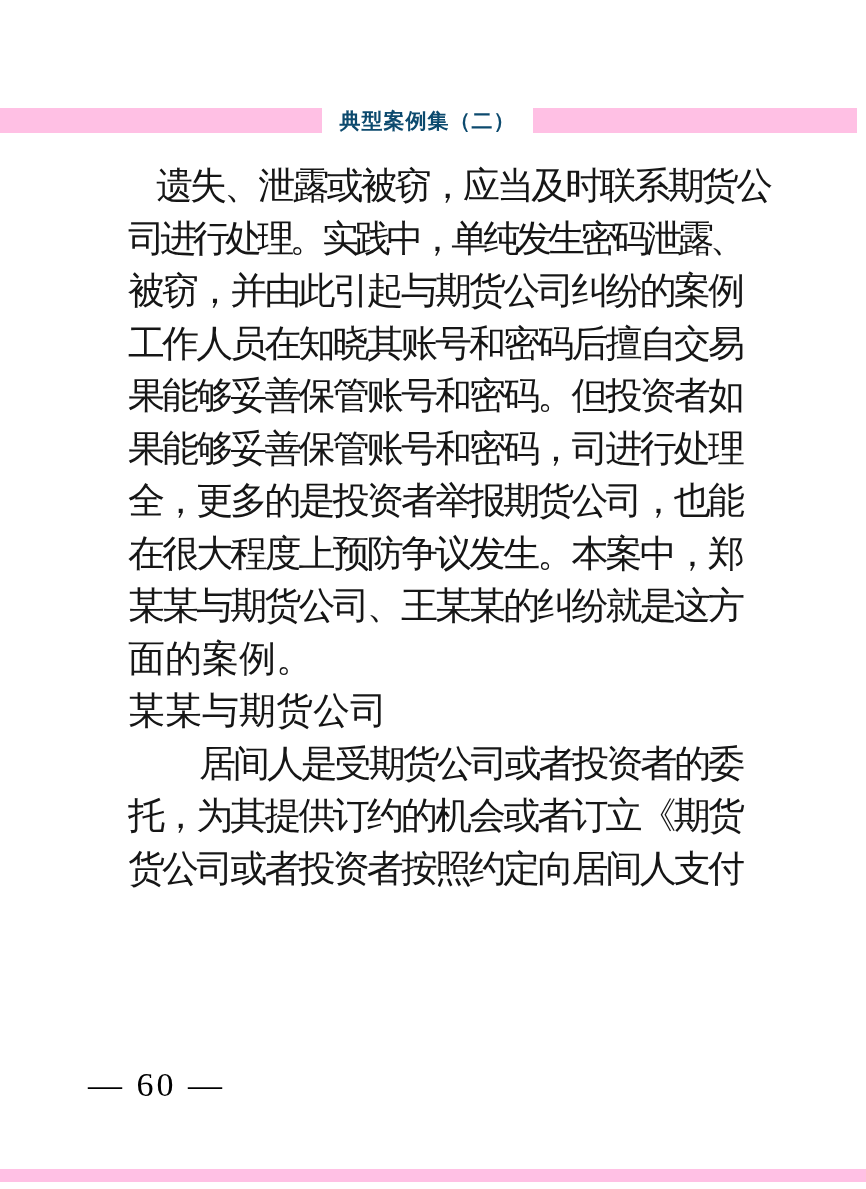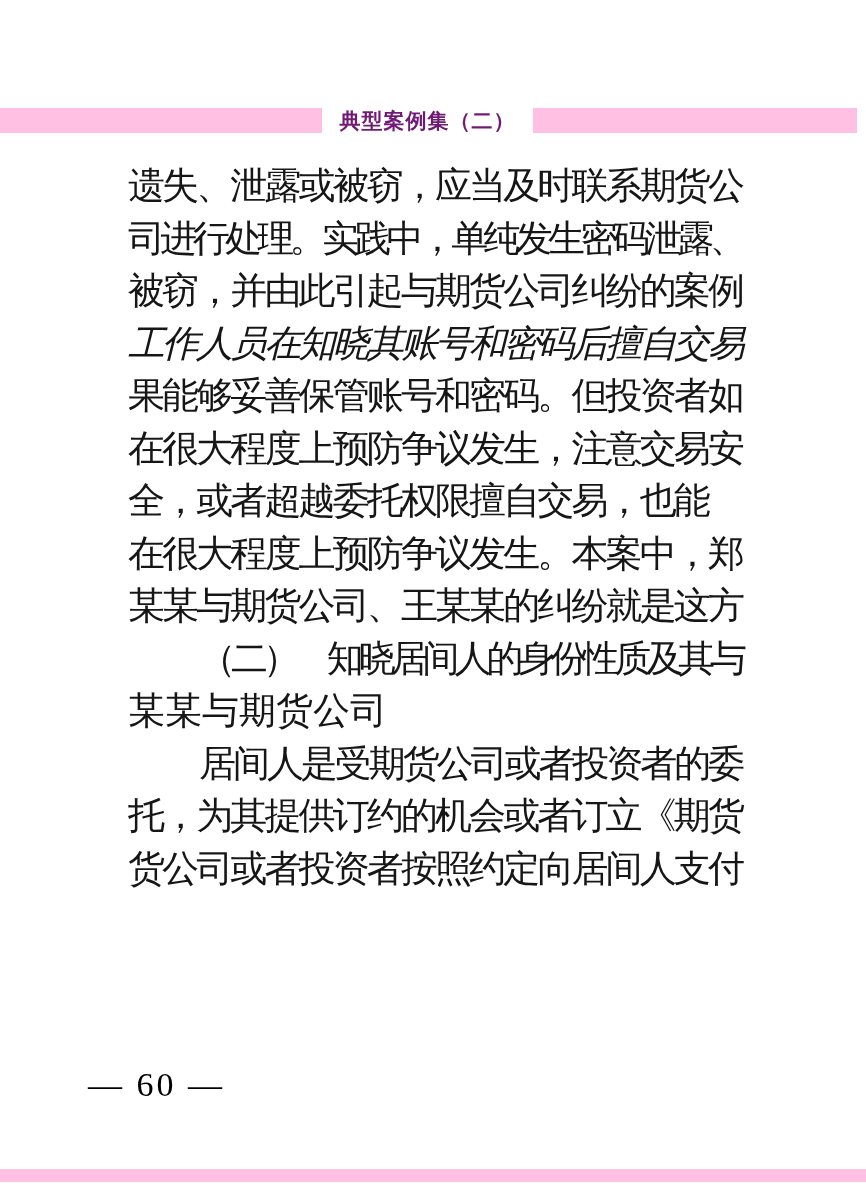--- a/index.html
+++ b/index.html
@@ -20,21 +20,21 @@
   }
   .rule{height:25px;background:var(--pink);}
   .rule-left{width:322px;}
   .rule-right{flex:1;margin-right:9px;}
   .title-box{
     width:211px;
     text-align:center;
     font-family:"Liberation Sans", sans-serif;
     font-weight:bold;
     font-size:21px;
-    color:#701a75;
+    color:#0c4a6e;
     letter-spacing:1px;
     white-space:nowrap;
   }
   
   .textblock{
     position:absolute;left:128px;top:160px;width:614px;
     font-family:"Liberation Serif","DejaVu Serif",serif;
     color:var(--ink);
   }
   .bline{
@@ -61,30 +61,30 @@
 
 <div class="page">
 
   <div class="runhead">
     <div class="rule rule-left"></div>
     <div class="title-box">典型案例集（二）</div>
     <div class="rule rule-right"></div>
   </div>
 
   <div class="textblock">
-      <div class="bline" style="padding-left: 0px;"><span class="btxt" style="letter-spacing: -2.88889px;">遗失、泄露或被窃，应当及时联系期货公</span></div>
+      <div class="bline" style="padding-left: 0px; margin-left: 28px;"><span class="btxt" style="letter-spacing: -2.88889px;">遗失、泄露或被窃，应当及时联系期货公</span></div>
       <div class="bline" style="padding-left: 0px;"><span class="btxt" style="letter-spacing: -4.68421px;">司进行处理。实践中，单纯发生密码泄露、</span></div>
       <div class="bline" style="padding-left: 0px;"><span class="btxt" style="letter-spacing: -2.88889px;">被窃，并由此引起与期货公司纠纷的案例</span></div>
-      <div class="bline" style="padding-left: 0px; font-style: italic;"><span class="btxt" style="letter-spacing: -2.88889px;">工作人员在知晓其账号和密码后擅自交易</span></div>
+      <div class="bline" style="padding-left: 0px;"><span class="btxt" style="letter-spacing: -2.88889px;">工作人员在知晓其账号和密码后擅自交易</span></div>
       <div class="bline" style="padding-left: 0px;"><span class="btxt" style="letter-spacing: -2.88889px;">果能够妥善保管账号和密码。但投资者如</span></div>
-      <div class="bline" style="padding-left: 0px;"><span class="btxt" style="letter-spacing: -2.88889px;">在很大程度上预防争议发生，注意交易安</span></div>
-      <div class="bline" style="padding-left: 0px;"><span class="btxt" style="letter-spacing: -2.88889px;">全，或者超越委托权限擅自交易，也能</span></div>
+      <div class="bline" style="padding-left: 0px;"><span class="btxt" style="letter-spacing: -2.88889px;">果能够妥善保管账号和密码，司进行处理</span></div>
+      <div class="bline" style="padding-left: 0px;"><span class="btxt" style="letter-spacing: -2.88889px;">全，更多的是投资者举报期货公司，也能</span></div>
       <div class="bline" style="padding-left: 0px;"><span class="btxt" style="letter-spacing: -2.88889px;">在很大程度上预防争议发生。本案中，郑</span></div>
       <div class="bline" style="padding-left: 0px;"><span class="btxt" style="letter-spacing: -2.88889px;">某某与期货公司、王某某的纠纷就是这方</span></div>
-      <div class="bline" style="padding-left: 71px;"><span class="btxt" style="letter-spacing: -5.05882px;">（二）　知晓居间人的身份性质及其与</span></div>
+      <div class="bline" style="padding-left: 0px;"><span class="btxt">面的案例。</span></div>
       <div class="bline" style="padding-left: 0px;"><span class="btxt">某某与期货公司</span></div>
       <div class="bline" style="padding-left: 71px;"><span class="btxt" style="letter-spacing: -3.0625px; margin-top: 36px;">居间人是受期货公司或者投资者的委</span></div>
       <div class="bline" style="padding-left: 0px;"><span class="btxt" style="letter-spacing: -2.88889px;">托，为其提供订约的机会或者订立《期货</span></div>
       <div class="bline" style="padding-left: 0px;"><span class="btxt" style="letter-spacing: -2.88889px;">货公司或者投资者按照约定向居间人支付</span></div>
     </div>
 
   <div class="pagenum">— 60 —</div>
 
   <div class="footrule"></div>
 

